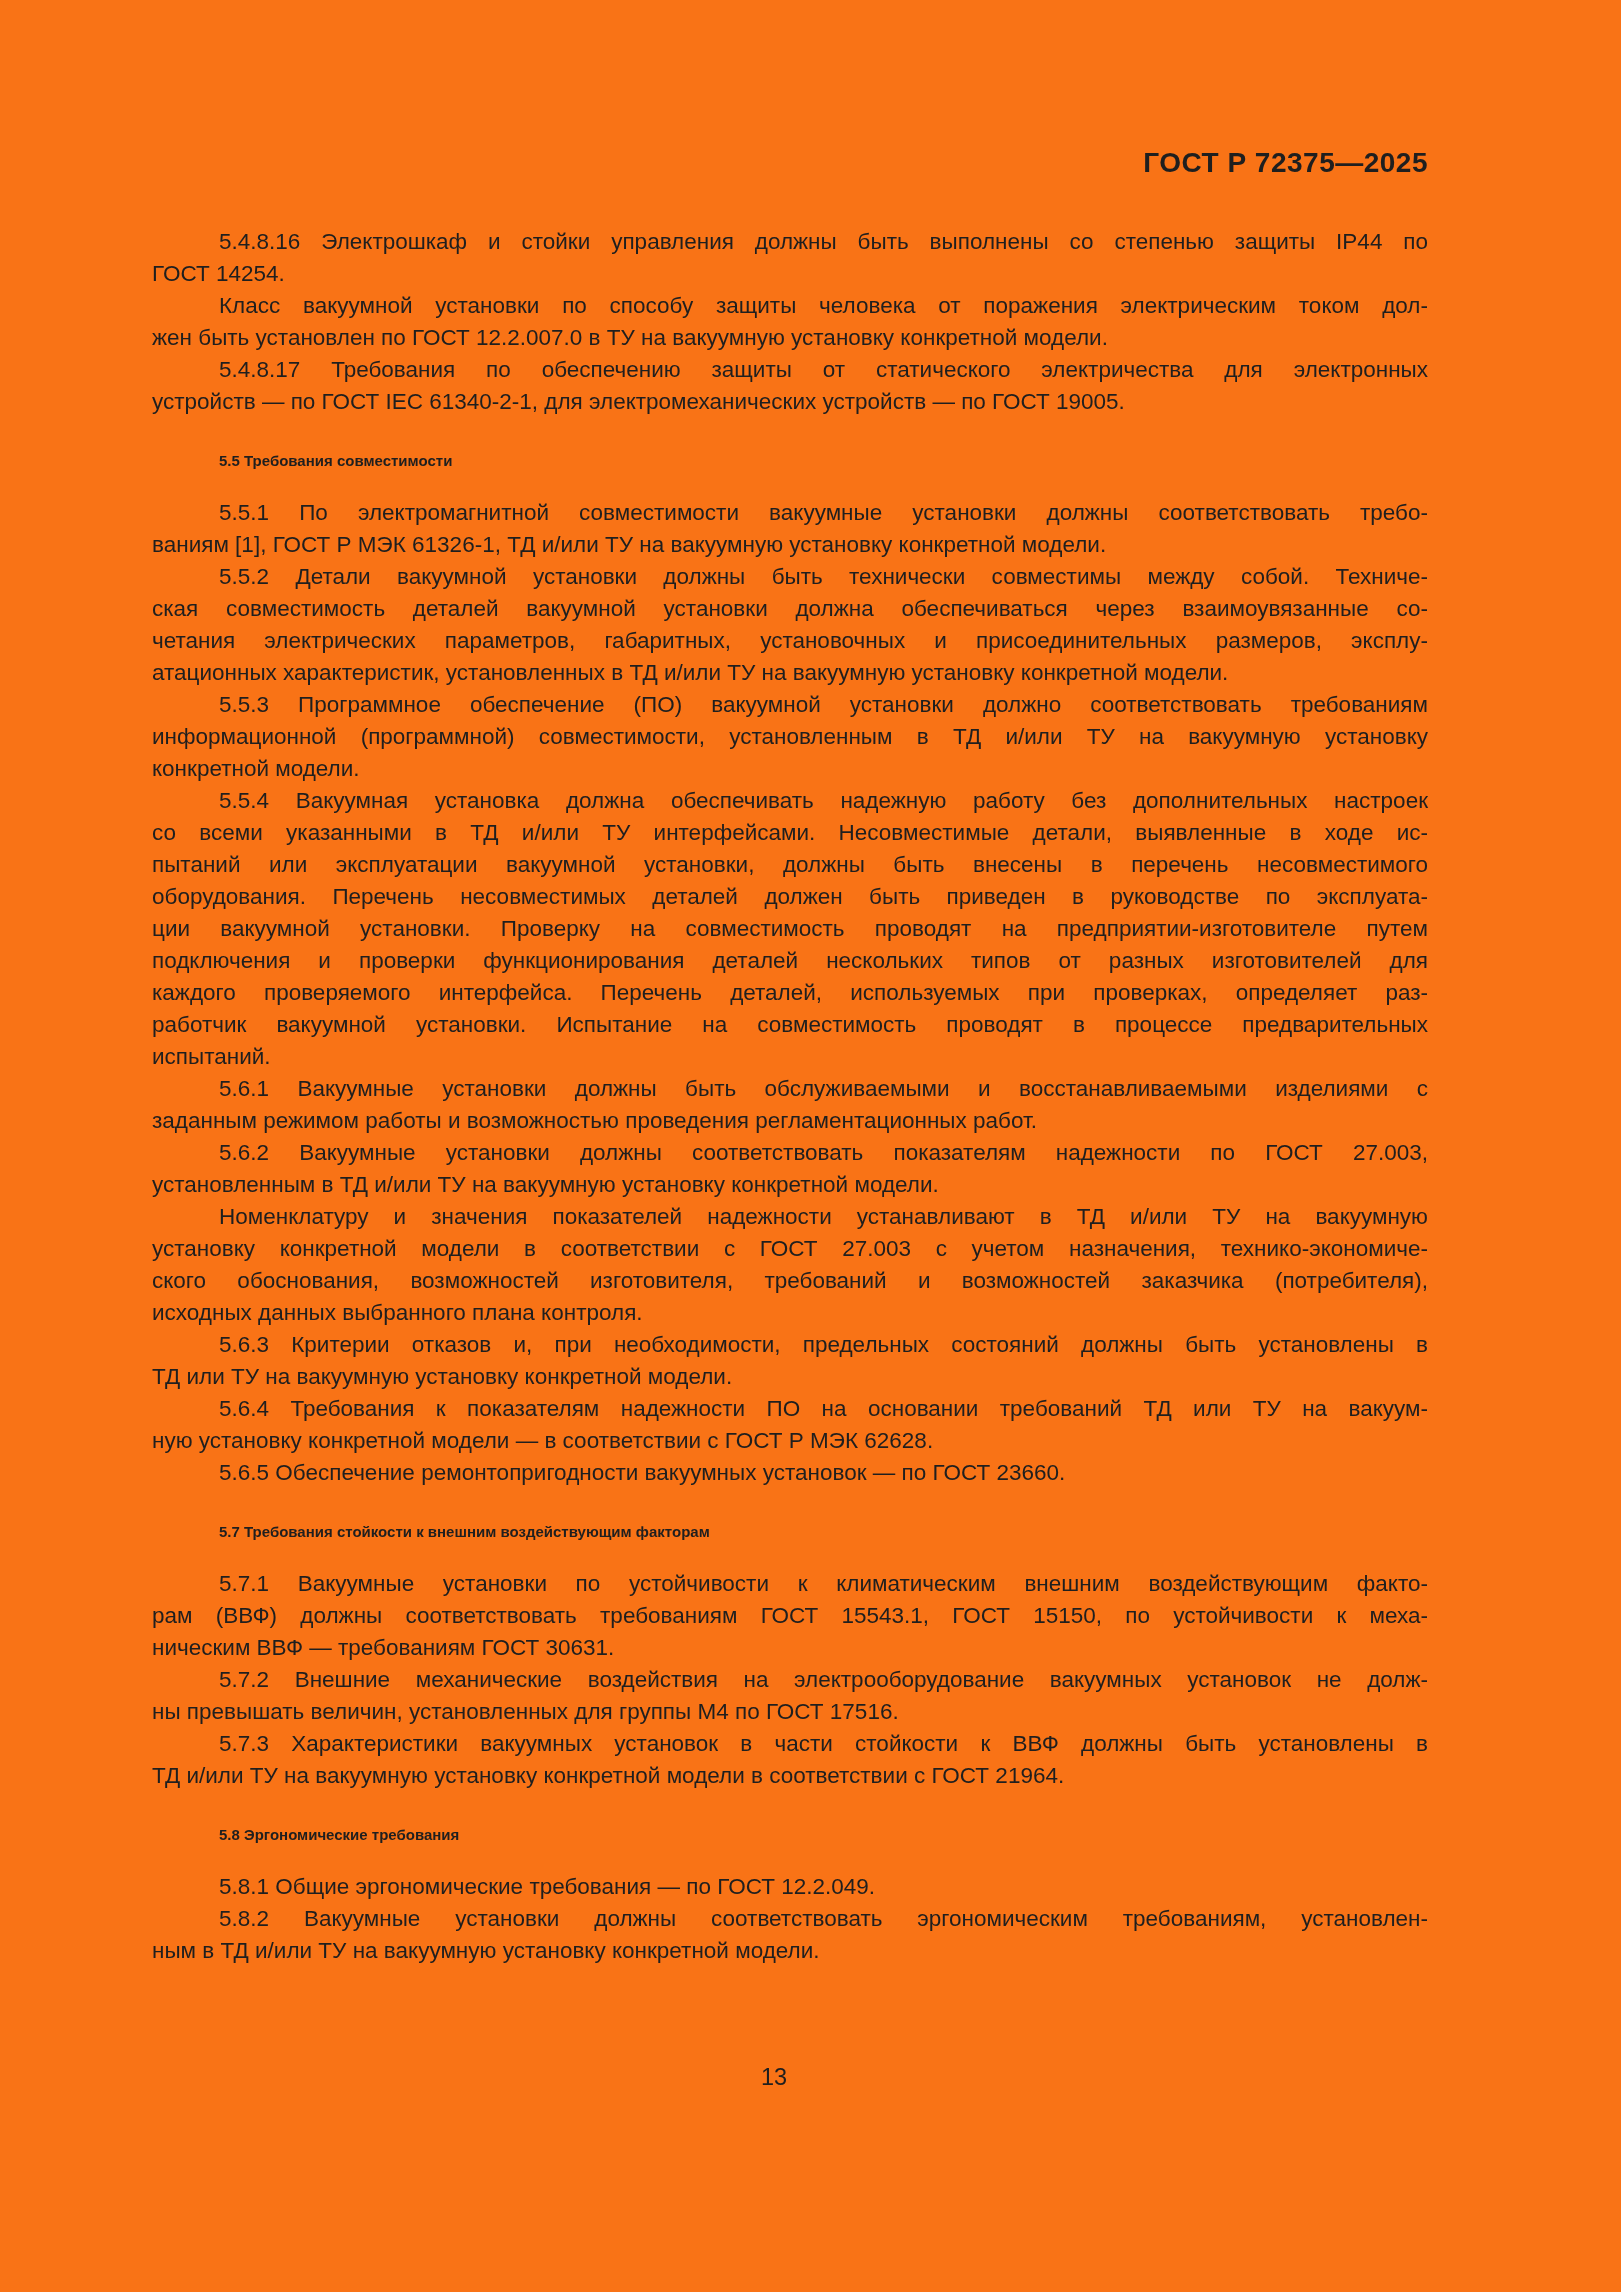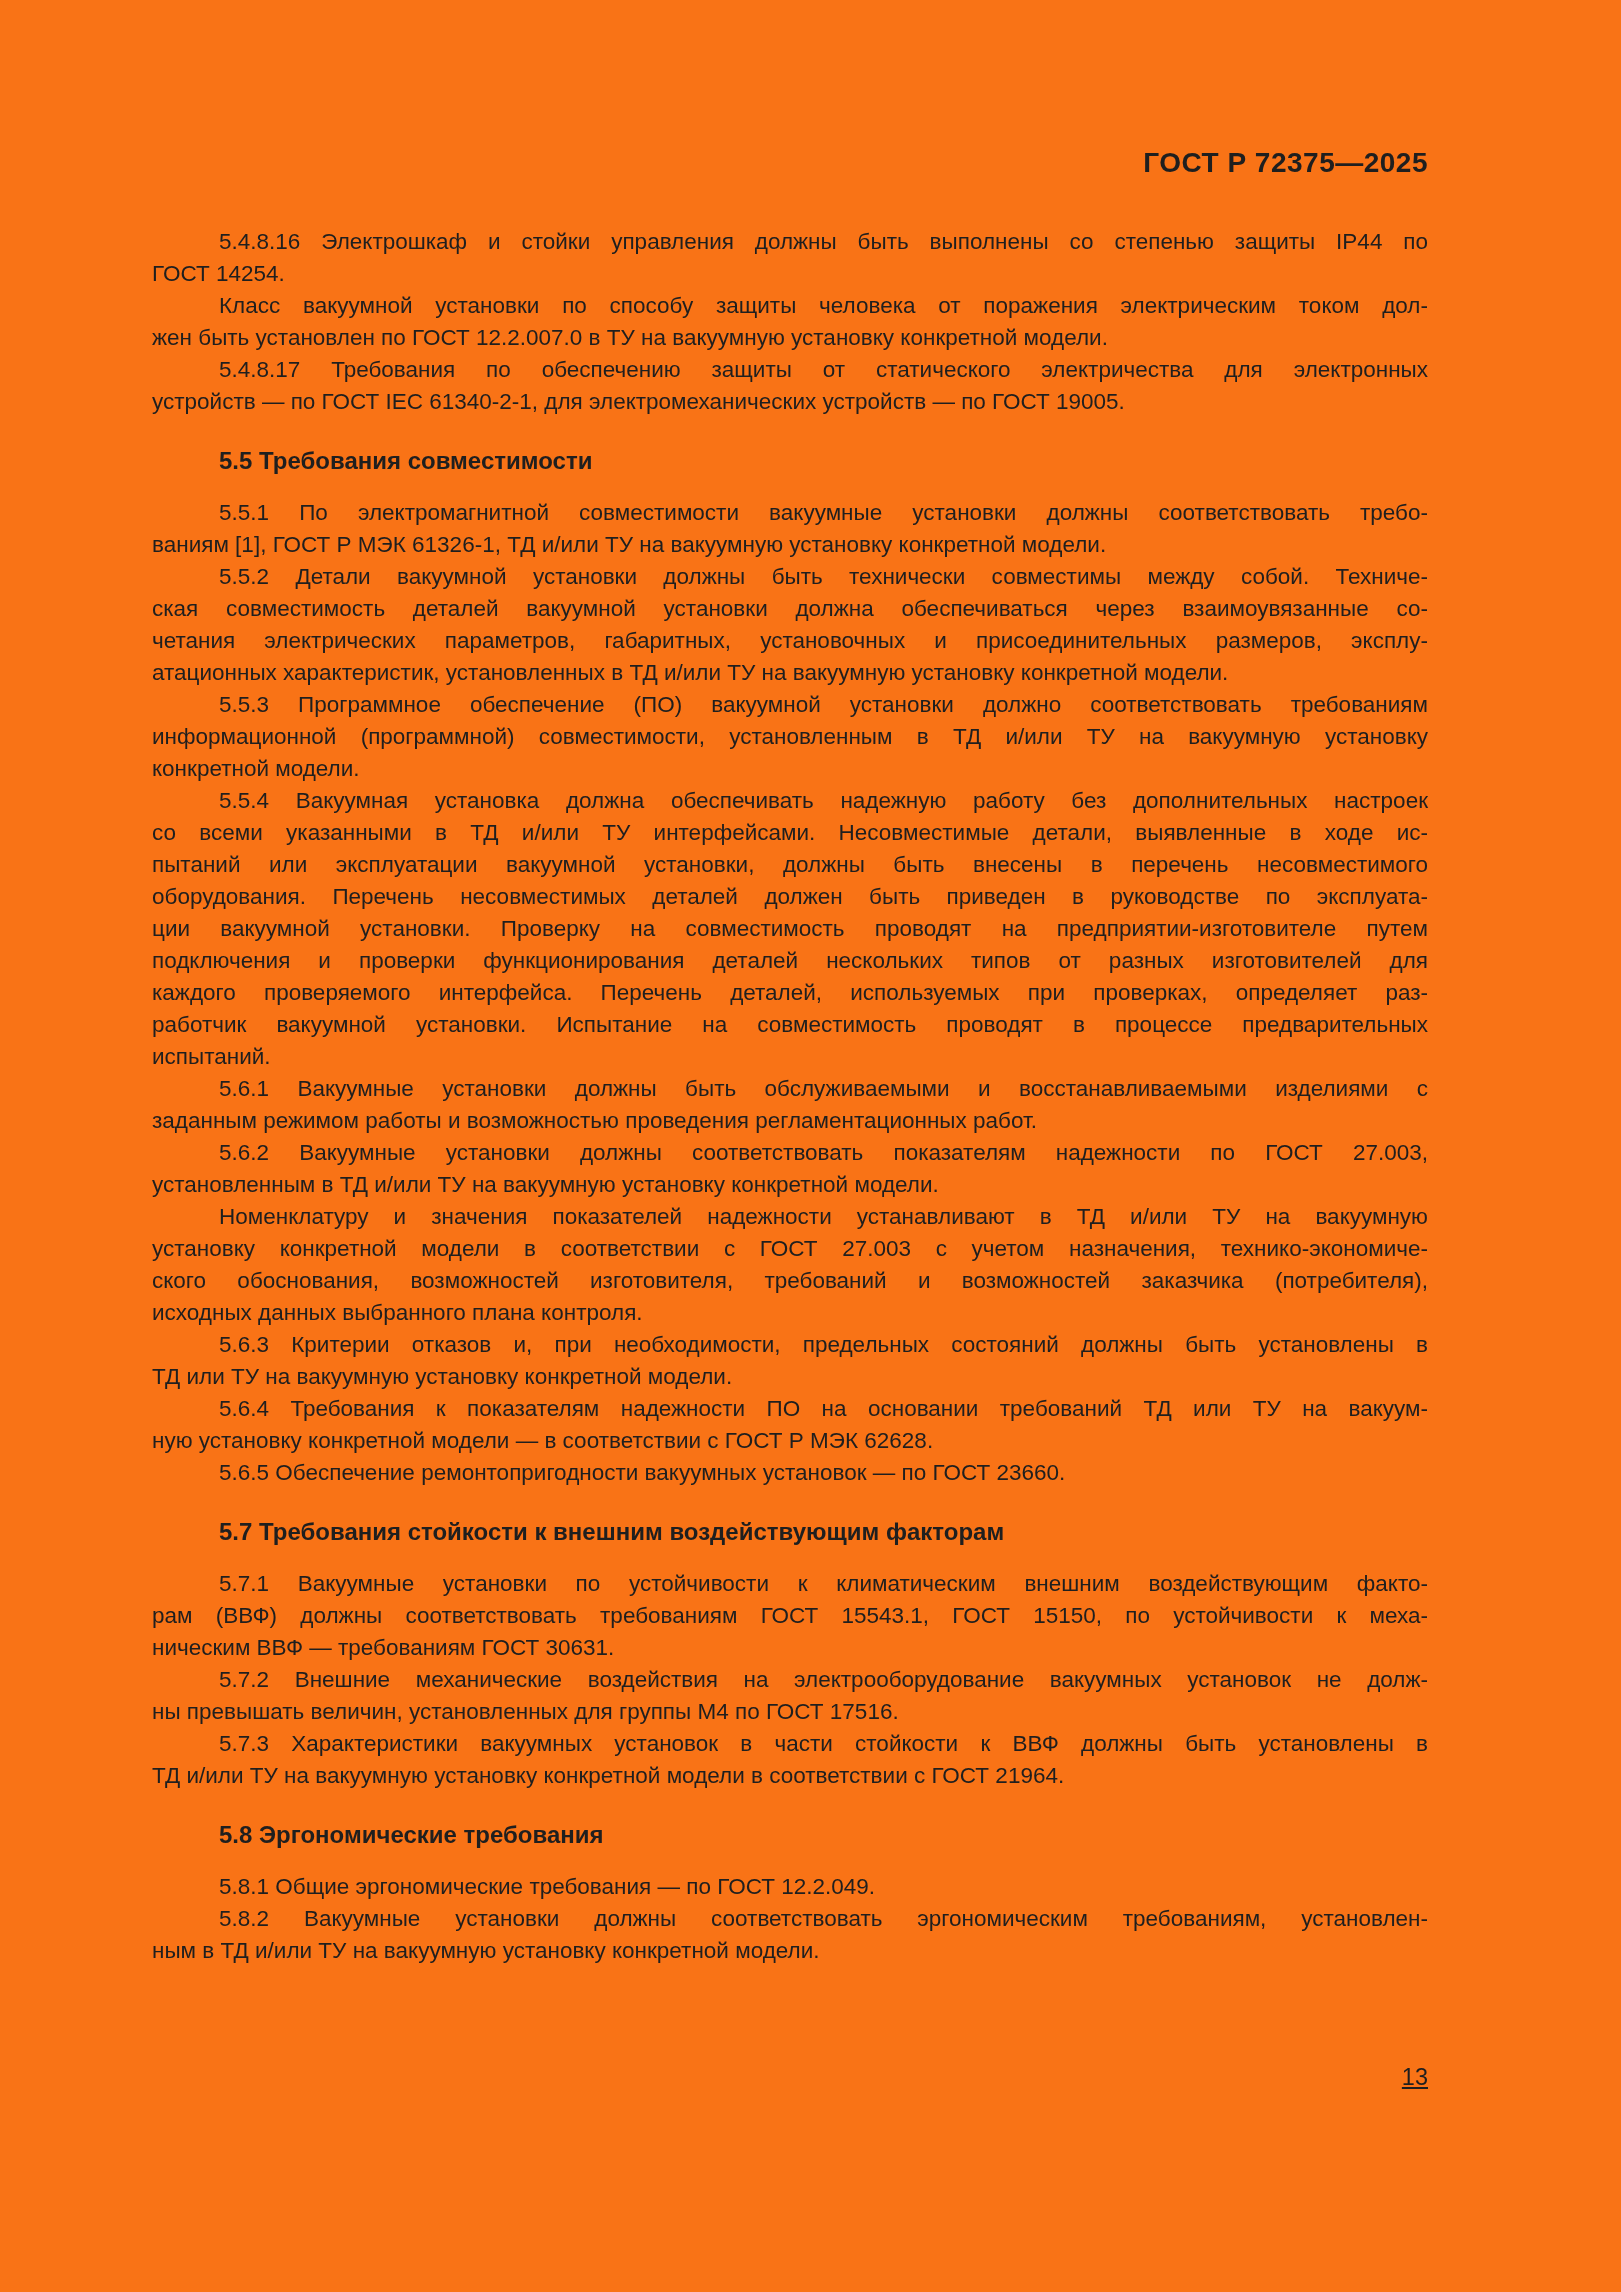--- a/index.html
+++ b/index.html
@@ -32,43 +32,42 @@
     position: absolute;
     top: 226px;
     left: 120px;
     width: 1308px;
     font-size: 22.5px;
     line-height: 32px;
   }
   .block { margin: 0; }
   .block.heading {
     font-weight: bold;
-    font-size: 24px;
+    font-size: 15px;
     margin-top: 26.5px;
     margin-bottom: 20.6px;
   }
   .line {
     text-align: justify;
     text-align-last: justify;
     margin-left: 32px;
   }
   .line.last {
     text-align-last: left;
   }
   .line.first {
     text-indent: 67px;
   }
   .page-number {
     position: absolute;
     top: 2064px;
     left: 120px;
     width: 1308px;
-    text-align: right;
+    text-align: center;
     font-size: 23.5px;
-    text-decoration: underline;
   }
 </style>
 </head>
 <body>
 
 <div class="page">
   <div class="running-header">ГОСТ Р 72375—2025</div>
 
   <div class="doc-body" id="doc-body">
       <div class="block paragraph">

